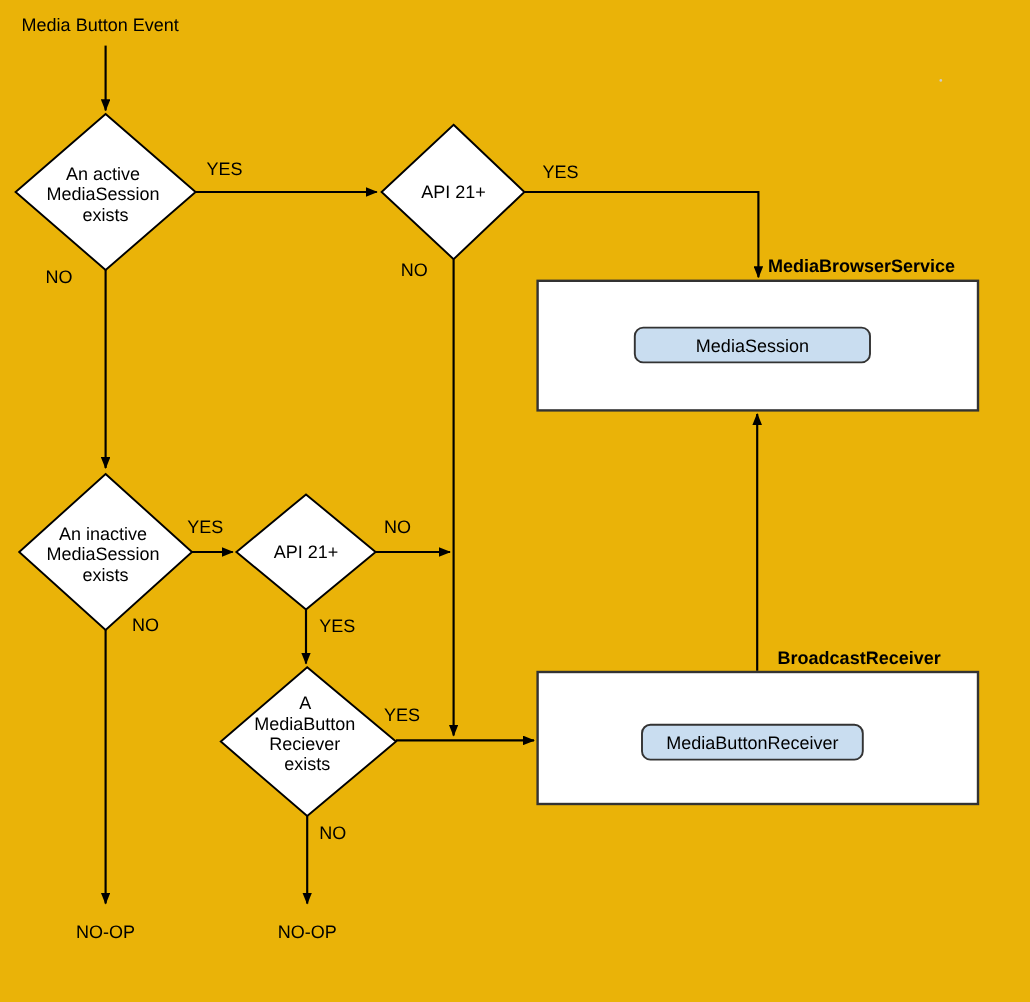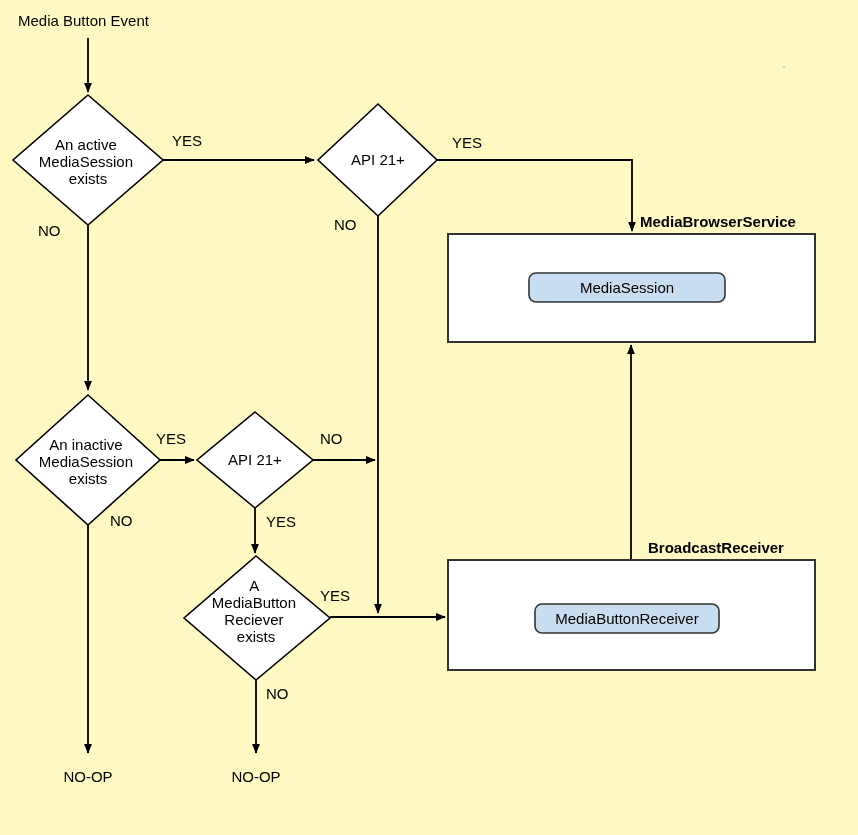--- a/index.html
+++ b/index.html
@@ -9,21 +9,21 @@
     background: #ffffff;
   }
   body {
     font-family: "Liberation Sans", sans-serif;
     color: #000000;
   }
   #canvas {
     position: relative;
     width: 858px;
     height: 835px;
-    background: #fef9c3;
+    background: #eab308;
     overflow: hidden;
   }
   #flow-svg {
     position: absolute;
     left: 0;
     top: 0;
     width: 858px;
     height: 835px;
   }
   .node-text {

